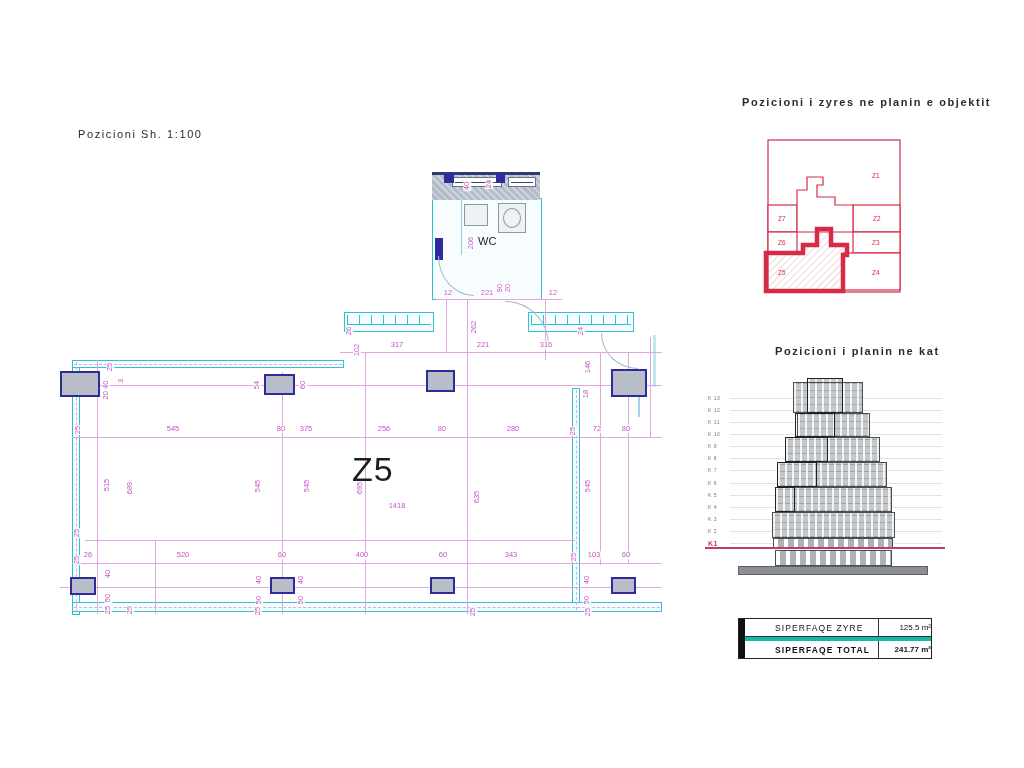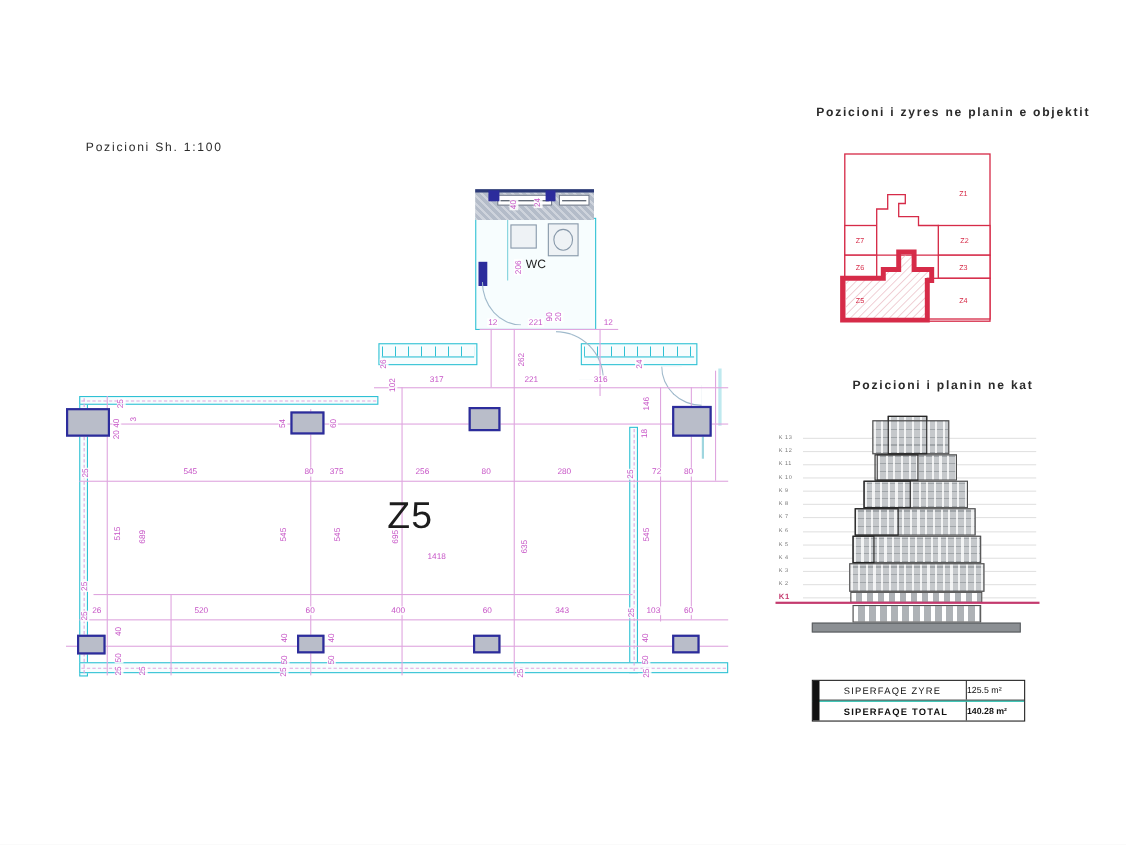--- a/index.html
+++ b/index.html
@@ -38,24 +38,24 @@
     repeating-linear-gradient(90deg,rgba(255,255,255,.8) 0 2px,transparent 2px 7px),
     repeating-linear-gradient(0deg,rgba(130,136,140,.55) 0 1px,transparent 1px 7px),#c5c8cb;}
   .tier.cols{background:repeating-linear-gradient(90deg,#fff 0 4px,#aeb2b6 4px 10px);}
   .zrect{position:absolute;border:1.5px solid #222;box-sizing:border-box;}
   .groundbar{position:absolute;background:#8b8f93;border:1px solid #5c5f62;box-sizing:border-box;}
   .marker-line{position:absolute;height:2px;}
   
   .sum-table{position:absolute;border:1px solid #222;background:#fff;}
   .sum-bar{position:absolute;left:0;top:0;bottom:0;width:6px;background:#111;}
   .sum-row{display:flex;height:17px;align-items:center;border-bottom:1px solid #333;}
-  .sum-row:last-child{border-bottom:none;border-top:1px solid #14b8a6;}
-  .sum-row .lab{flex:1;font-size:8.5px;letter-spacing:1.1px;color:#111;padding-left:28px;}
+  .sum-row:last-child{border-bottom:none;border-top:4px solid #14b8a6;}
+  .sum-row .lab{flex:1;font-size:8.5px;letter-spacing:1.1px;color:#111;padding-left:16px;margin-left:20px;}
   .sum-row .val{width:52px;font-size:8px;color:#111;border-left:1px solid #333;
-    text-align:left;line-height:17px;height:17px;}
+    text-align:right;line-height:17px;height:17px;}
   .sum-row.bold .lab,.sum-row.bold .val{font-weight:bold;}
 </style>
 </head>
 <body>
 
 <div id="page" style="--wall: #2ec1d4; --dim: #c653c6; --dim-line: #dfa6df; --col-fill: #b9bdc9; --col-border: #2c2c9c;">
 
   <div class="abs t-title" style="left:78px;top:128px;font-weight:normal">Pozicioni Sh. 1:100</div>
 
   <div>
@@ -277,18 +277,18 @@
 
   <div class="sum-table" style="left:738px;top:618px;width:192px">
     <div class="sum-bar"></div>
     <div id="sum-body">
         <div class="sum-row">
           <div class="lab">SIPERFAQE ZYRE</div>
           <div class="val">125.5 m²</div>
         </div>
         <div class="sum-row bold">
           <div class="lab">SIPERFAQE TOTAL</div>
-          <div class="val">140.28 m²</div>
+          <div class="val">241.77 m²</div>
         </div>
       </div>
   </div>
 
 </div>
 
 </body></html>

